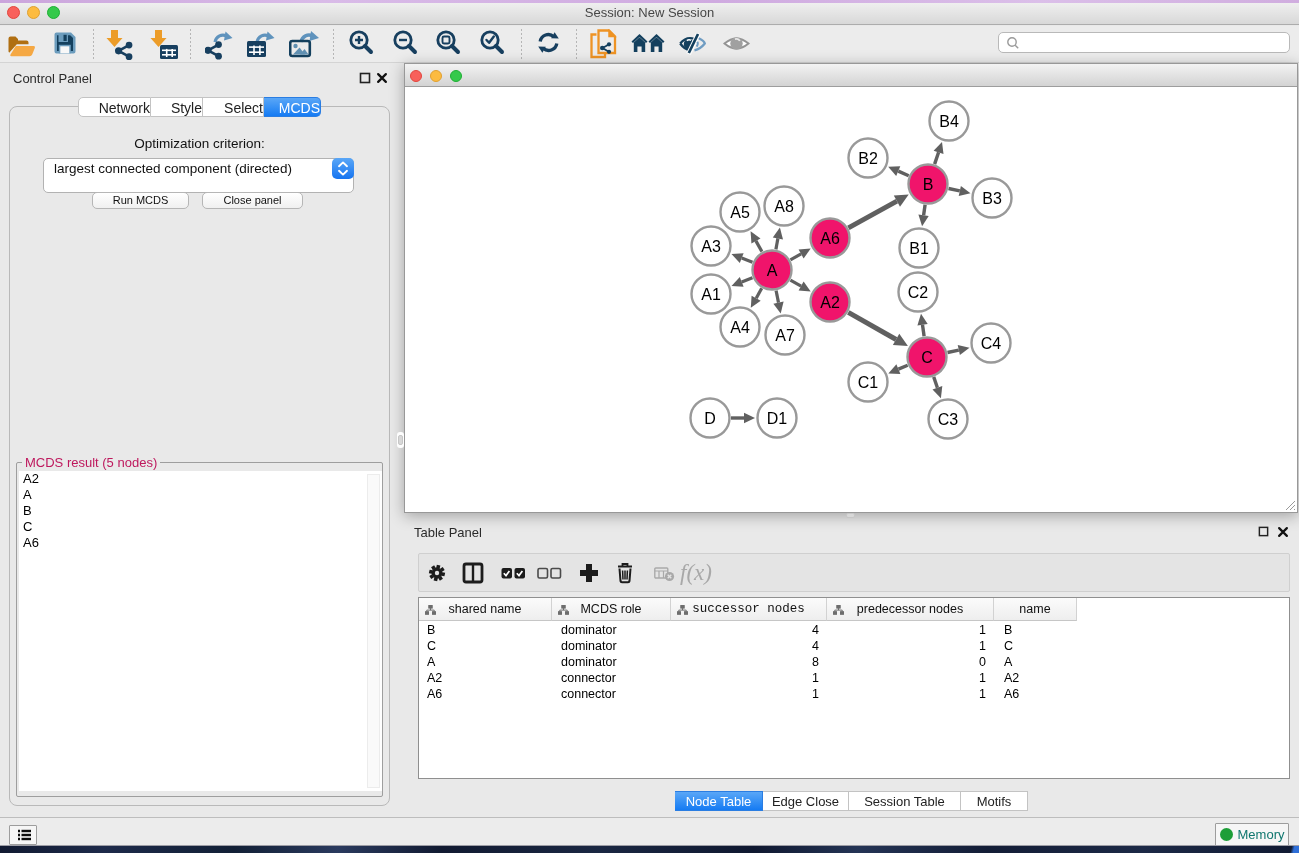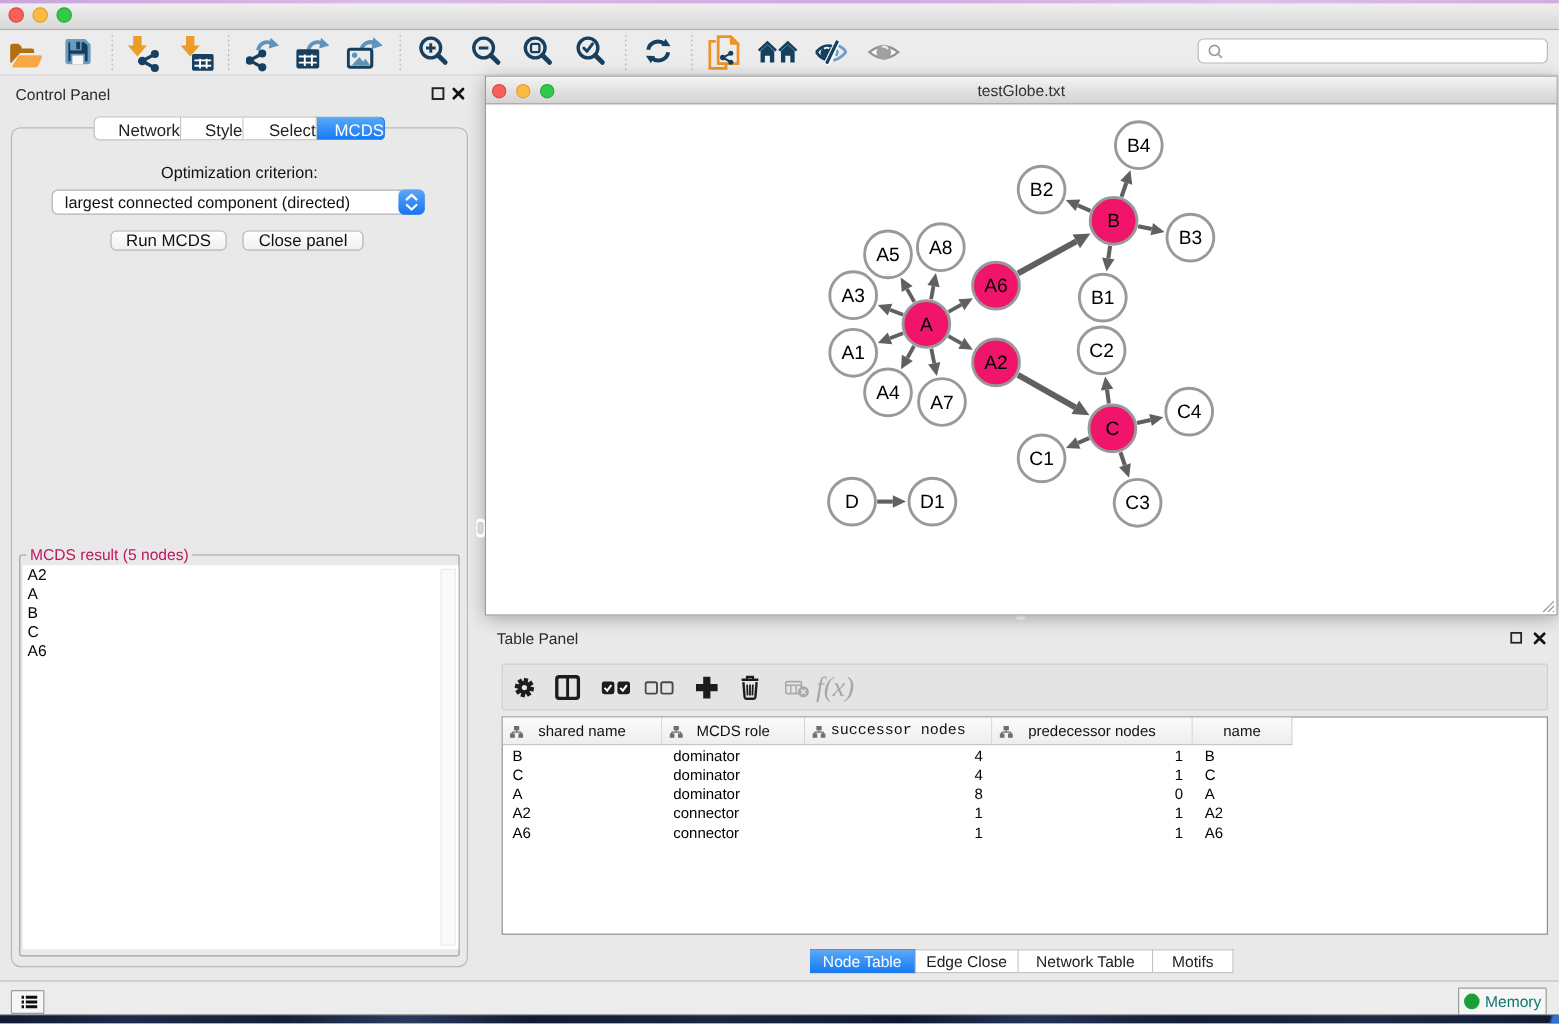--- a/index.html
+++ b/index.html
@@ -18,23 +18,23 @@
 #searchbox { position:absolute; left:998px; top:6px; width:292px; height:21px; background:#fff; border:1px solid #b9b9b9; border-radius:5px; }
 
 #cp-title { left:13px; top:71px; font-size:13px; color:#2b2b2b; }
 #cp-box { left:9px; top:106px; width:381px; height:700px; border:1px solid #b9b9b9; border-radius:8px; background:#e9e9e9; }
 .tabrow { position:absolute; display:flex; }
 .tab { height:20px; line-height:20px; text-align:right; font-size:14px; color:#222; background:#fff; border:1px solid #c3c3c3; border-left:none; }
 .tab.first { border-left:1px solid #c3c3c3; border-radius:5px 0 0 5px; }
 .tab.last { border-radius:0 5px 5px 0; }
 .tab.sel { background:linear-gradient(#5aa7f7,#157bf3); color:#fff; border-color:#2a7de2;padding-left:14px; }
 #opt-label { left:0px; top:136px; width:399px; text-align:center; font-size:13.5px; color:#111; }
-#dropdown { left:43px; top:158px; width:311px; height:21px; background:#fff; border:1px solid #b2b2b2; border-radius:5px; font-size:13.5px; color:#111; line-height:19px; padding-left:10px; }
+#dropdown { left:43px; top:158px; width:311px; height:35px; background:#fff; border:1px solid #b2b2b2; border-radius:5px; font-size:13.5px; color:#111; line-height:19px; padding-left:10px; }
 #stepper { position:absolute; right:-1px; top:-1px; width:22px; height:21px; border-radius:5px; background:linear-gradient(#5aa7f7,#1674f0); }
-.btn { position:absolute; height:17px; background:linear-gradient(#ffffff,#f0f0f0); border:1px solid #b6b6b6; border-radius:5px; font-size:14px; color:#111; text-align:center; line-height:15px; }
+.btn { position:absolute; height:17px; background:linear-gradient(#ffffff,#f0f0f0); border:1px solid #b6b6b6; border-radius:5px; font-size:11px; color:#111; text-align:center; line-height:15px; }
 #fieldset { left:16px; top:462px; width:367px; height:335px; border:1px solid #9e9e9e; border-radius:2px; }
 #legend { position:absolute; left:5px; top:-8px; background:#e9e9e9; padding:0 3px; font-size:13px; color:#be185d; }
 #listbox { position:relative; margin-left:2px; margin-top:8px; width:363px; height:320px; background:#fff; font-size:13px; color:#000; }
 #listbox div.li { padding-left:4px; height:16px; line-height:16px; }
 #listscroll { position:absolute; right:2px; top:3px; width:13px; height:314px; background:#fafafa; border:1px solid #ececec; }
 
 #netwin { left:404px; top:63px; width:894px; height:450px; background:#fff; border:1px solid #989898; box-shadow:0 3px 14px rgba(0,0,0,0.3); }
 #nettitle { position:absolute; left:0; top:0; width:100%; height:23px; background:linear-gradient(#f3f3f3,#d3d3d3); border-bottom:1px solid #9d9d9d; }
 #nettext { width:100%; text-align:center; font-size:13px; color:#333; margin-top:4px; }
 .nlight { position:absolute; top:6px; width:12px; height:12px; border-radius:50%; }
@@ -53,20 +53,21 @@
 #listbtn { position:absolute; left:9px; top:7px; width:28px; height:20px; background:#f6f6f6; border:1px solid #9d9d9d; border-radius:1px; }
 #wall-bottom { left:0; top:846px; width:1299px; height:7px; background:linear-gradient(90deg,#111a31 0%,#1d2a4a 8%,#122036 18%,#2a3a5e 26%,#111a31 34%,#1a2742 46%,#0f1830 58%,#243455 66%,#131d36 76%,#1c2946 88%,#101a32 100%); }
 </style>
 </head>
 <body>
 <div class="abs" id="wall-top"></div>
 <div class="abs" id="titlebar">
   <div class="light" style="left:7px;background:#f8605b;border:0.5px solid #e2463d;"></div>
   <div class="light" style="left:27px;background:#fcbb40;border:0.5px solid #e0a030;"></div>
   <div class="light" style="left:47px;background:#35c94b;border:0.5px solid #1eaf34;"></div>
+  <div id="titletext">Session: New Session</div>
 </div>
 <div class="abs" id="toolbar">
   <svg class="ticon" style="left:6px;top:7px" width="31" height="24" viewBox="0 0 31 24">
 <path d="M2.5 18.5 V5.5 Q2.5 3.5 4.5 3.5 H9.5 L12 6 V7.5 H20.5 Q22.5 7.5 22.5 9.5 V11.2 L10.8 11.2 L3.2 19.8 Z" fill="#b06f12"></path>
 <path d="M9.8 13 H27.6 Q29.6 13 28.9 14.8 L26.2 21.4 Q25.5 23.2 23.5 23.2 H5.3 Q3.6 23.2 4.5 21.6 Z" fill="#f5a843"></path>
 </svg>
   <svg class="ticon" style="left:53px;top:5px" width="24" height="25" viewBox="0 0 24 25">
 <path d="M1.5 3.5 a2 2 0 0 1 2 -2 h14.5 l4.5 4.5 v14.5 a2 2 0 0 1 -2 2 h-17 a2 2 0 0 1 -2 -2 z" fill="#6b9cbd"></path>
 <path d="M4 4.2 h13.2 l2.8 2.8 v13 h-16 z" fill="#14405e"></path>
 <rect x="5.5" y="3" width="9.5" height="8" fill="#6b9cbd"></rect>
@@ -243,21 +244,20 @@
       <div class="li">A6</div>
     <div id="listscroll"></div>
   </div>
 </div>
 
 <div class="abs" id="netwin">
   <div id="nettitle">
     <div class="nlight" style="left:5px;background:#f8605b;border:0.5px solid #e2463d;"></div>
     <div class="nlight" style="left:25px;background:#fcbb40;border:0.5px solid #e0a030;"></div>
     <div class="nlight" style="left:45px;background:#35c94b;border:0.5px solid #1eaf34;"></div>
-    <div id="nettext">testGlobe.txt</div>
   </div>
   <svg id="graphsvg" style="position:absolute;left:1.5px;top:23.5px;" width="891" height="421" font-family="Liberation Sans,sans-serif">
   <g stroke="#606060" fill="#606060">
 <line x1="354.9" y1="163.6" x2="348.9" y2="152.9" stroke-width="3.2"></line>
 <polygon points="343.6,143.3 353.5,150.4 344.4,155.4" stroke="none"></polygon>
 <line x1="368.9" y1="161.4" x2="370.9" y2="150.4" stroke-width="3.2"></line>
 <polygon points="372.9,139.6 376.0,151.4 365.8,149.5" stroke="none"></polygon>
 <line x1="345.5" y1="174.3" x2="334.7" y2="170.1" stroke-width="3.2"></line>
 <polygon points="324.5,166.1 336.6,165.2 332.8,174.9" stroke="none"></polygon>
 <line x1="345.5" y1="189.7" x2="334.7" y2="193.9" stroke-width="3.2"></line>
@@ -451,21 +451,21 @@
 <div class="trow" style="left:585px;top:72px;width:80px;">A2</div>
 <div class="trow" style="left:8px;top:88px;width:120px;">A6</div>
 <div class="trow" style="left:142px;top:88px;width:100px;">connector</div>
 <div class="trow num" style="left:252px;top:88px;width:148px;">1</div>
 <div class="trow num" style="left:408px;top:88px;width:159px;">1</div>
 <div class="trow" style="left:585px;top:88px;width:80px;">A6</div>
 </div>
 <div class="tabrow" style="left:675px;top:791px;">
   <div class="btab first" style="width:88px;background:linear-gradient(#5aa7f7,#157bf3);color:#fff;border-color:#2a7de2;">Node Table</div>
   <div class="btab" style="width:86px;">Edge Close</div>
-  <div class="btab" style="width:112px;">Network Table</div>
+  <div class="btab" style="width:112px;">Session Table</div>
   <div class="btab last" style="width:67px;">Motifs</div>
 </div>
 
 <div class="abs" id="statusbar">
   <div id="listbtn">
     <svg width="26" height="18" viewBox="0 0 26 18">
         <g stroke="#0d0d0d" stroke-width="2.4">
           <line x1="8" y1="5" x2="10" y2="5"></line>
           <line x1="11.5" y1="5" x2="21" y2="5"></line>
           <line x1="8" y1="9" x2="10" y2="9"></line>

